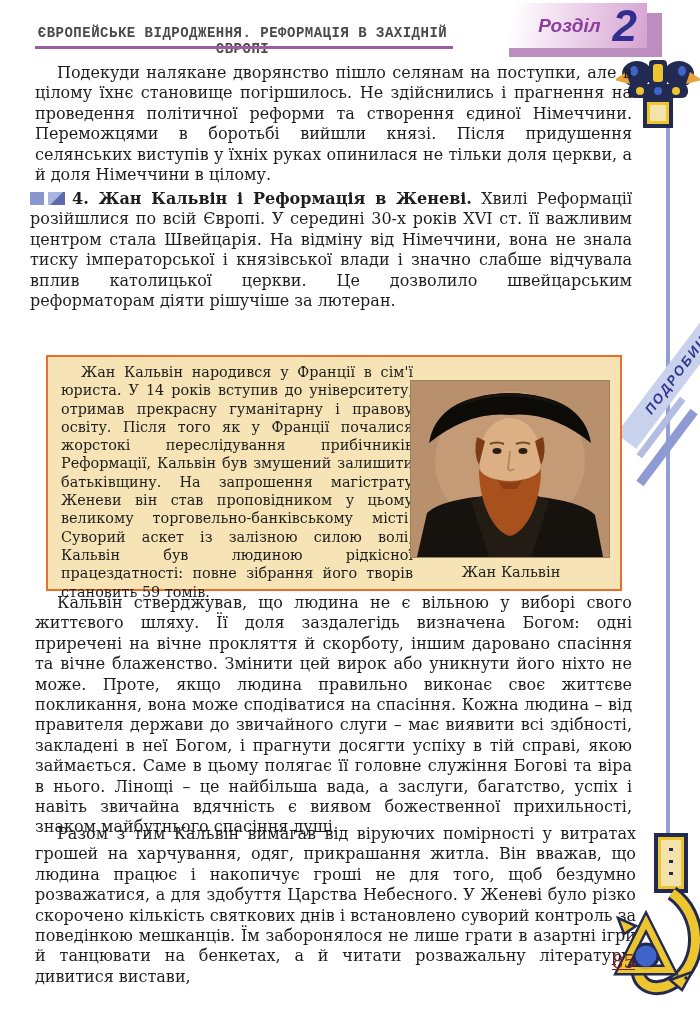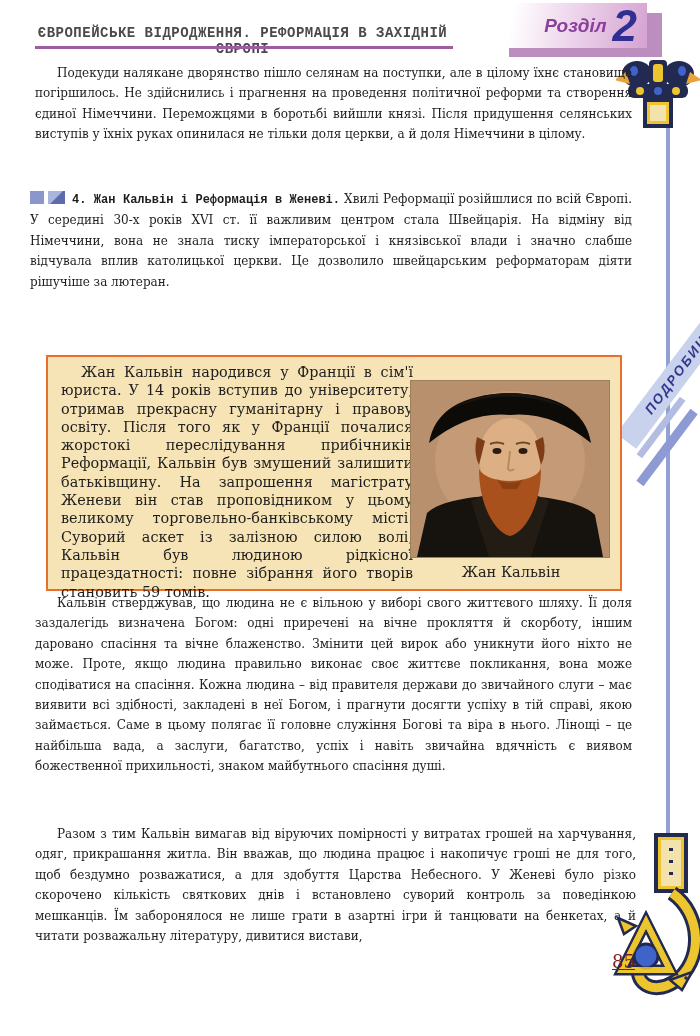--- a/index.html
+++ b/index.html
@@ -26,39 +26,39 @@
   }
   .badge{
     position:absolute;left:489px;top:3px;width:158px;height:45px;
     background:linear-gradient(100deg,#ffffff 15%,#ecd2ea 55%,#d5a3d2 100%);
     display:flex;align-items:center;justify-content:flex-end;
     padding-right:10px;box-sizing:border-box;
   }
   .badge .chapter-label{
     font-family:"Liberation Sans",sans-serif;
     font-style:italic;font-weight:bold;font-size:19px;color:#8b3f9b;
-    margin-right:6px;
+    margin-right:12px;
   }
   .badge .chapter-number{
     font-family:"Liberation Sans",sans-serif;
     font-style:italic;font-weight:bold;font-size:44px;color:#312e91;
     line-height:40px;
   }
   
   .para{
     position:absolute;left:35px;width:597px;margin:0;
-    font-size:12px;line-height:20.4px;text-align:justify;
+    font-size:16px;line-height:20.4px;text-align:justify;
     text-indent:22px;
   }
   .p1{top:63px;}
   .p2{top:189px;left:30px;width:602px;text-indent:0;}
   .p3{top:313px;}
   .p4{top:593px;}
   .p5{top:824px;width:601px;}
-  .bold{font-weight:bold;font-family:Liberation Mono, monospace;}
+  .bold{font-weight:bold;}
   .sq{display:inline-block;width:14px;height:13px;vertical-align:-1px;margin-right:4px;}
   .sq1{background:#8a96ce;}
   .sq2{width:17px;margin-right:7px;
        background:linear-gradient(135deg,#aab5de 0 49%,#5d6bac 51% 100%);}
   
   .info-box{
     position:absolute;left:46px;top:355px;width:576px;height:236px;
     background:#f7e4b6;border:2px solid #e96f2b;box-sizing:border-box;
   }
   .info-box-text{

